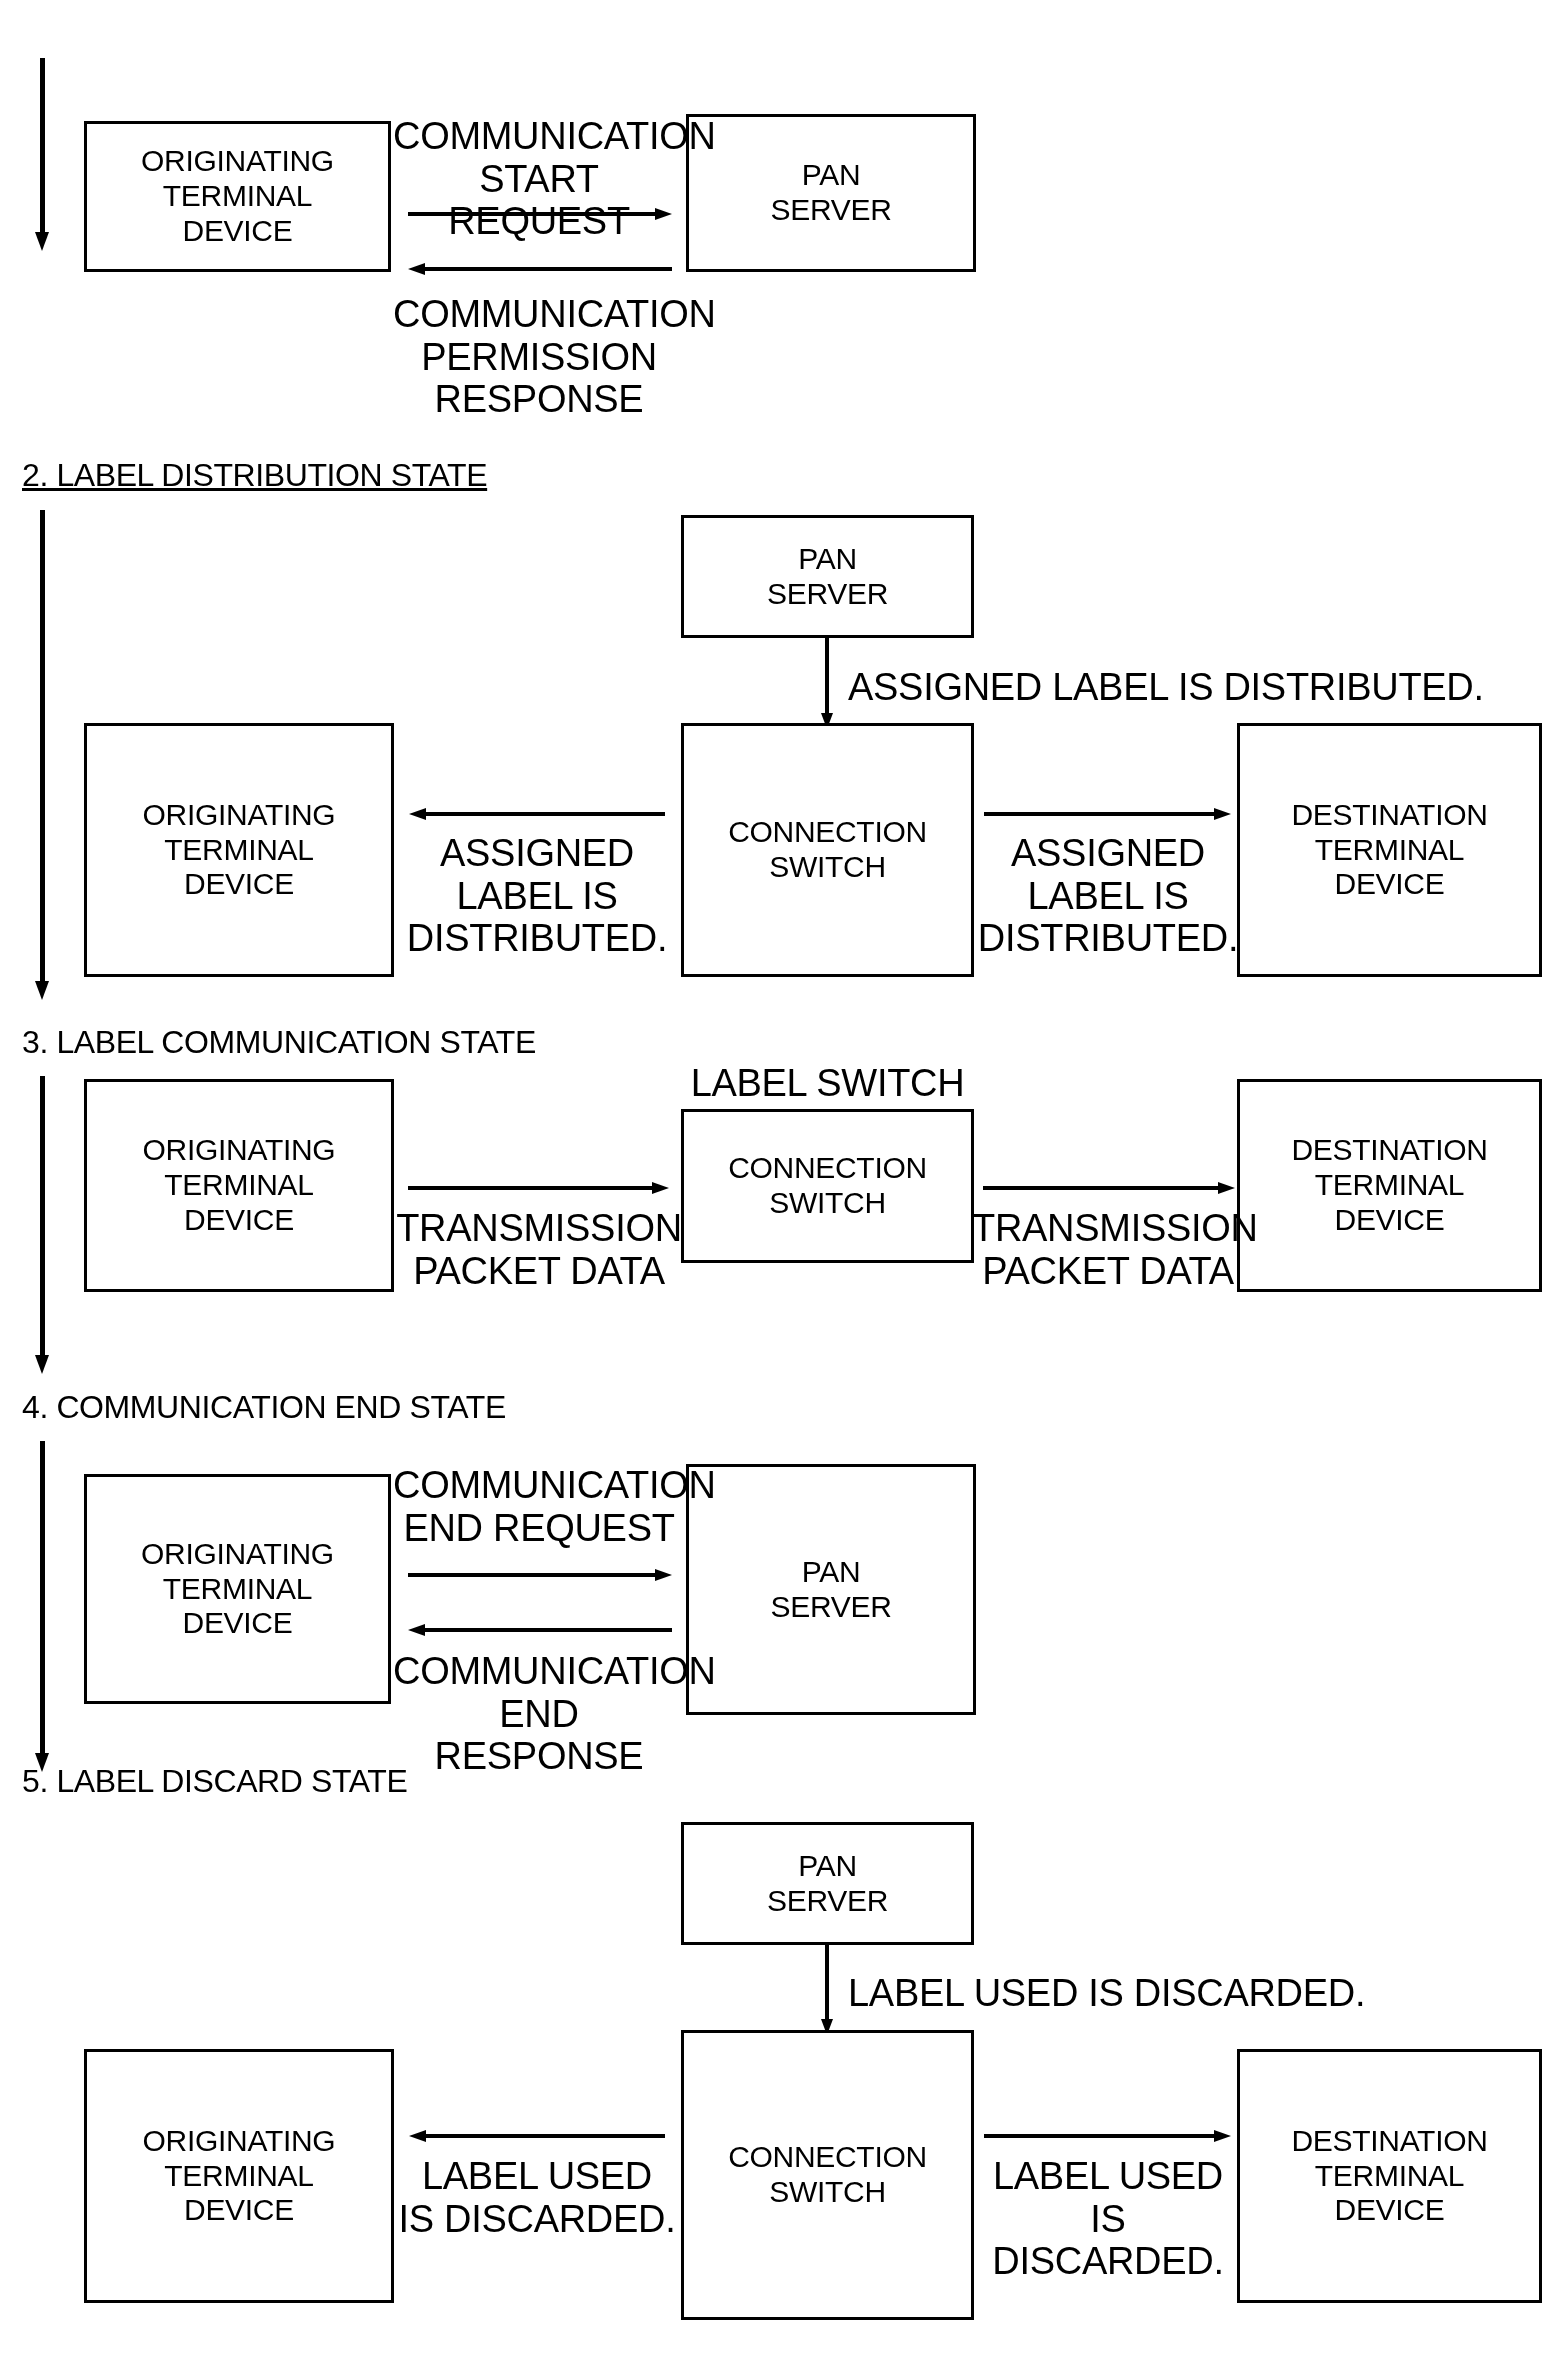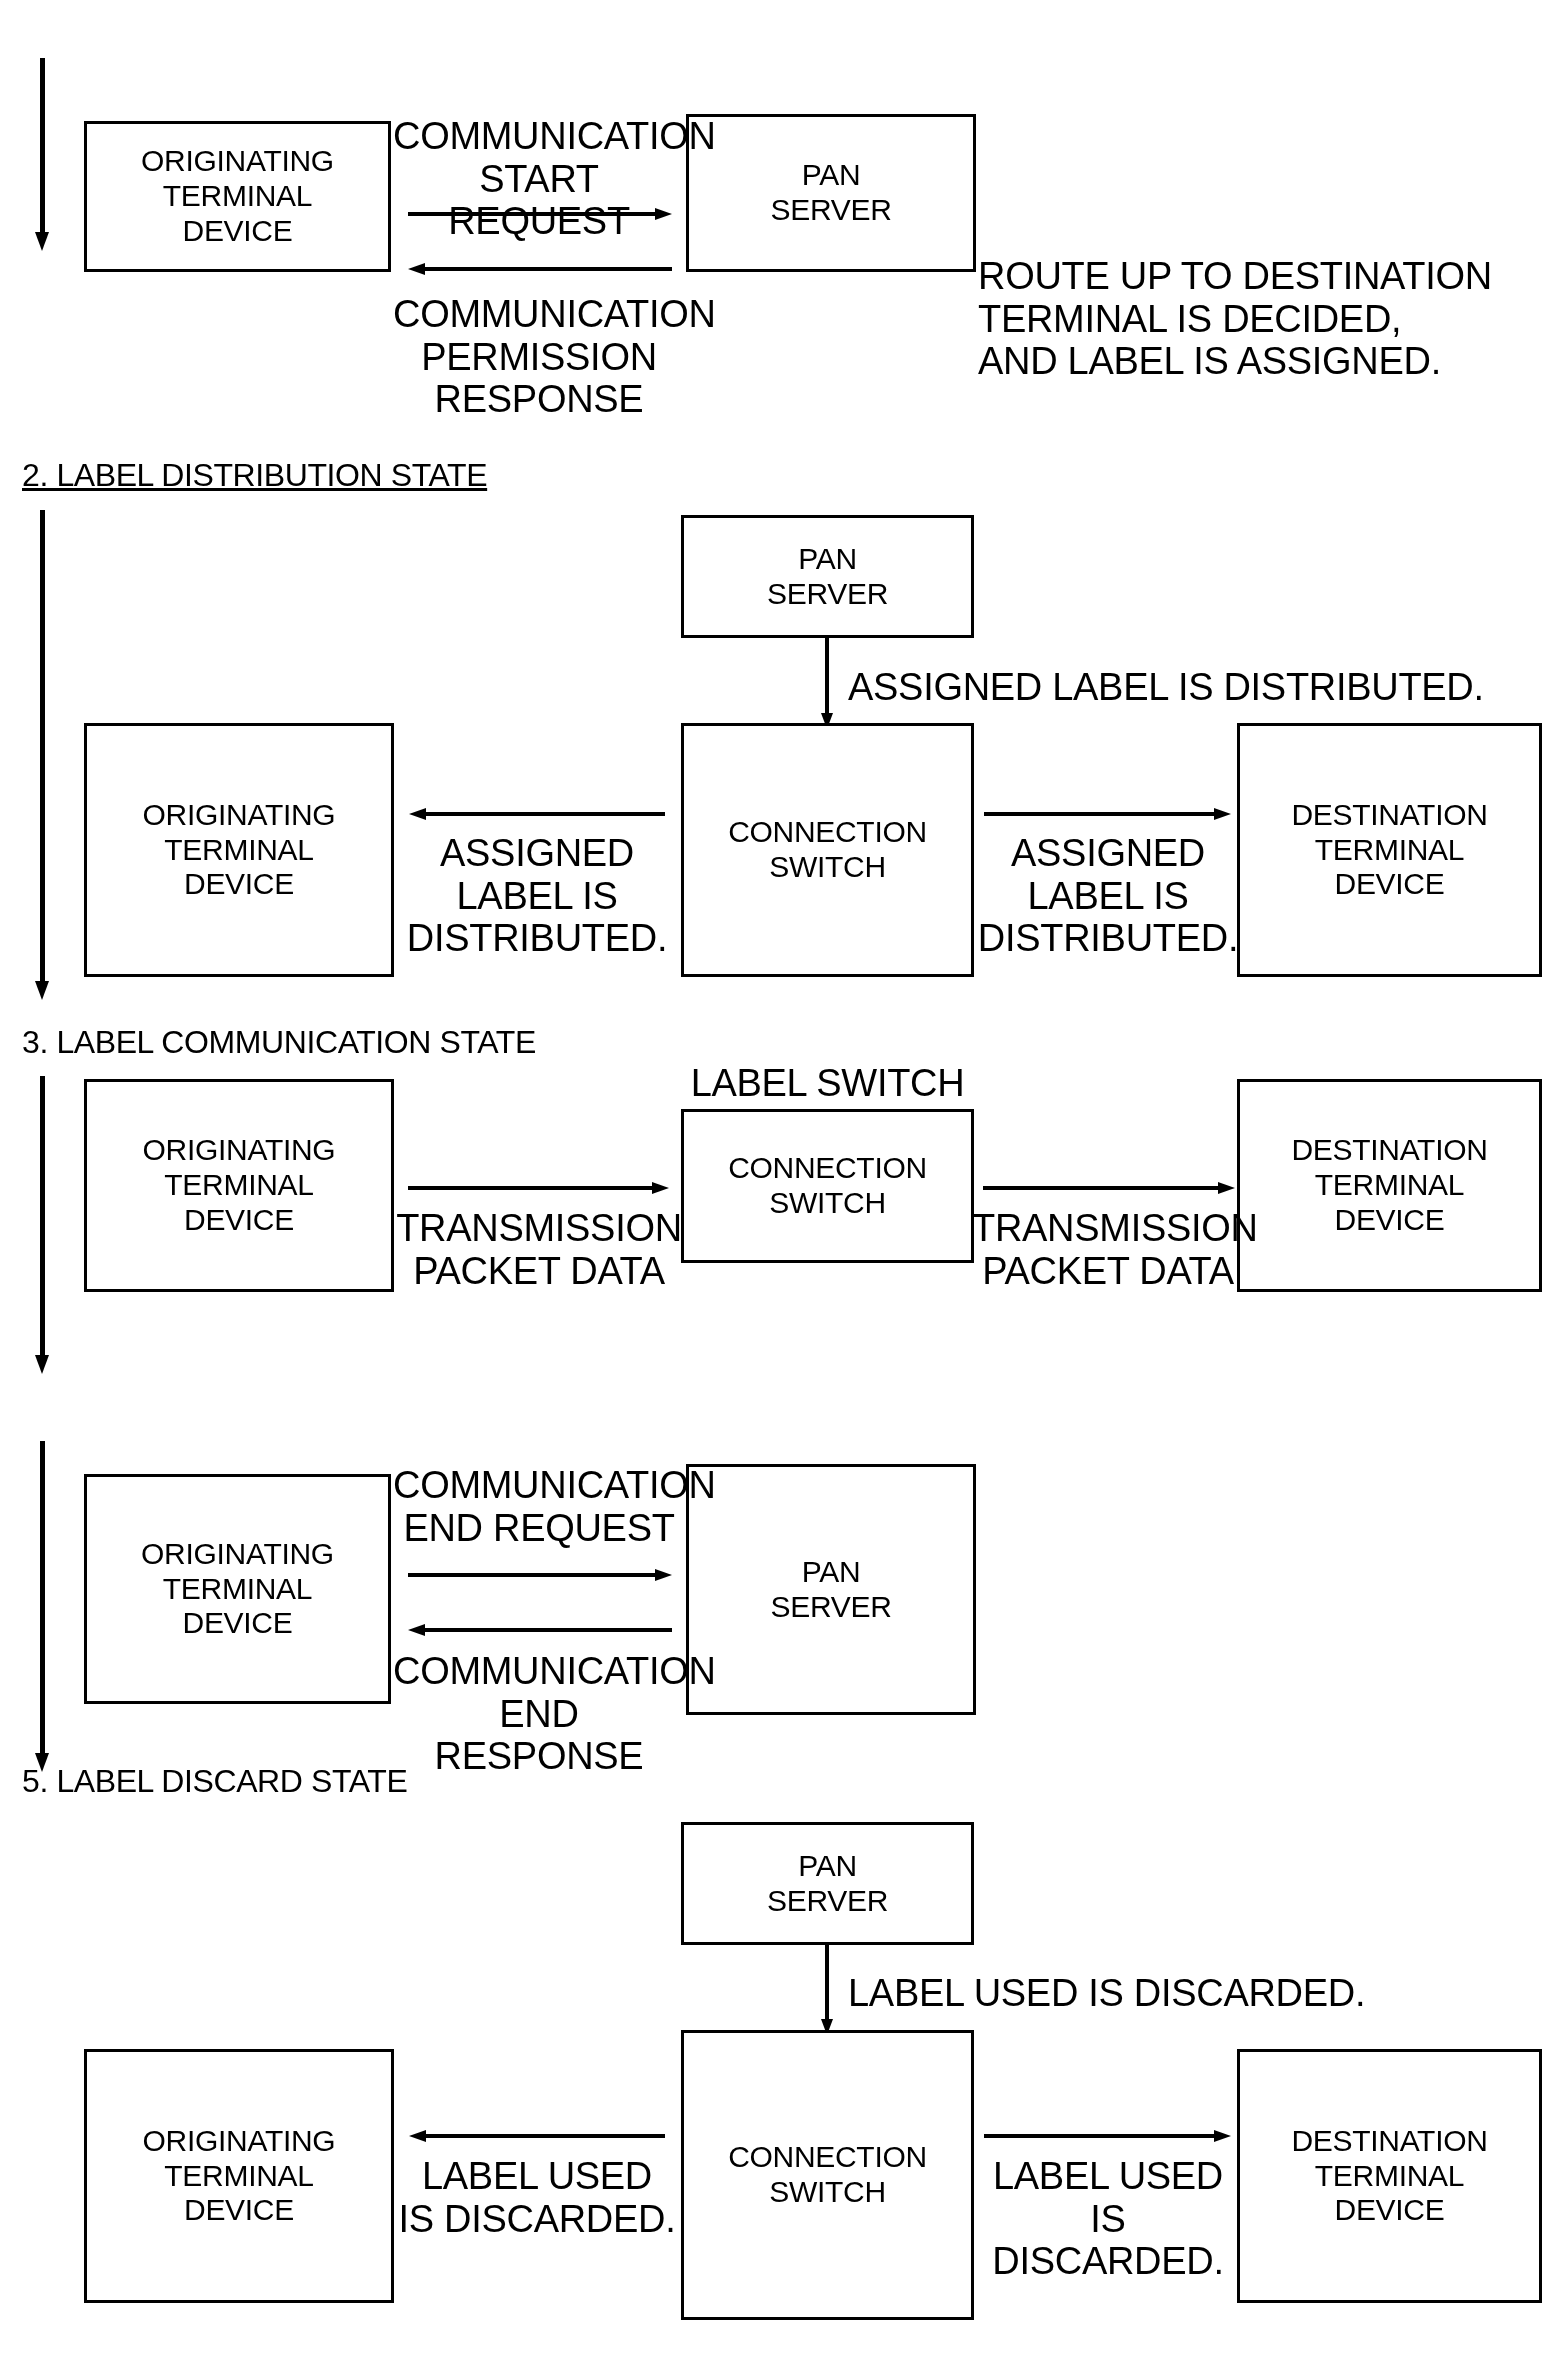--- a/index.html
+++ b/index.html
@@ -163,23 +163,20 @@
 
   <div class="harrow left" style="left:408px; top:263px; width:264px;">
     <div class="shaft"></div>
     <div class="tip"></div>
   </div>
 
   <div class="note center" style="left:393px; top:293px; width:292px;">COMMUNICATION
 PERMISSION
 RESPONSE</div>
 
-  <div class="note left" style="left:978px; top:255px; width:561px;">ROUTE UP TO DESTINATION
-TERMINAL IS DECIDED,
-AND LABEL IS ASSIGNED.</div>
 
   <div class="section-heading" style="left:22px; top:459px;text-decoration:underline;">2. LABEL DISTRIBUTION STATE</div>
 
   <div class="flow-arrow" style="top:510px; height:490px;">
     <div class="shaft"></div>
     <div class="head"></div>
   </div>
 
   <div class="node" style="left:681px; top:515px; width:293px; height:123px;">
     <span class="node-label">PAN
@@ -263,20 +260,21 @@
 PACKET DATA</div>
 
   <div class="harrow right" style="left:983px; top:1182px; width:252px;">
     <div class="shaft"></div>
     <div class="tip"></div>
   </div>
 
   <div class="note center" style="left:972px; top:1207px; width:272px;">TRANSMISSION
 PACKET DATA</div>
 
+  <div class="section-heading" style="left:22px; top:1391px;">4. COMMUNICATION END STATE</div>
 
   <div class="flow-arrow" style="top:1441px; height:331px;">
     <div class="shaft"></div>
     <div class="head"></div>
   </div>
 
   <div class="node" style="left:84px; top:1474px; width:307px; height:230px;">
     <span class="node-label">ORIGINATING
 TERMINAL
 DEVICE</span>

